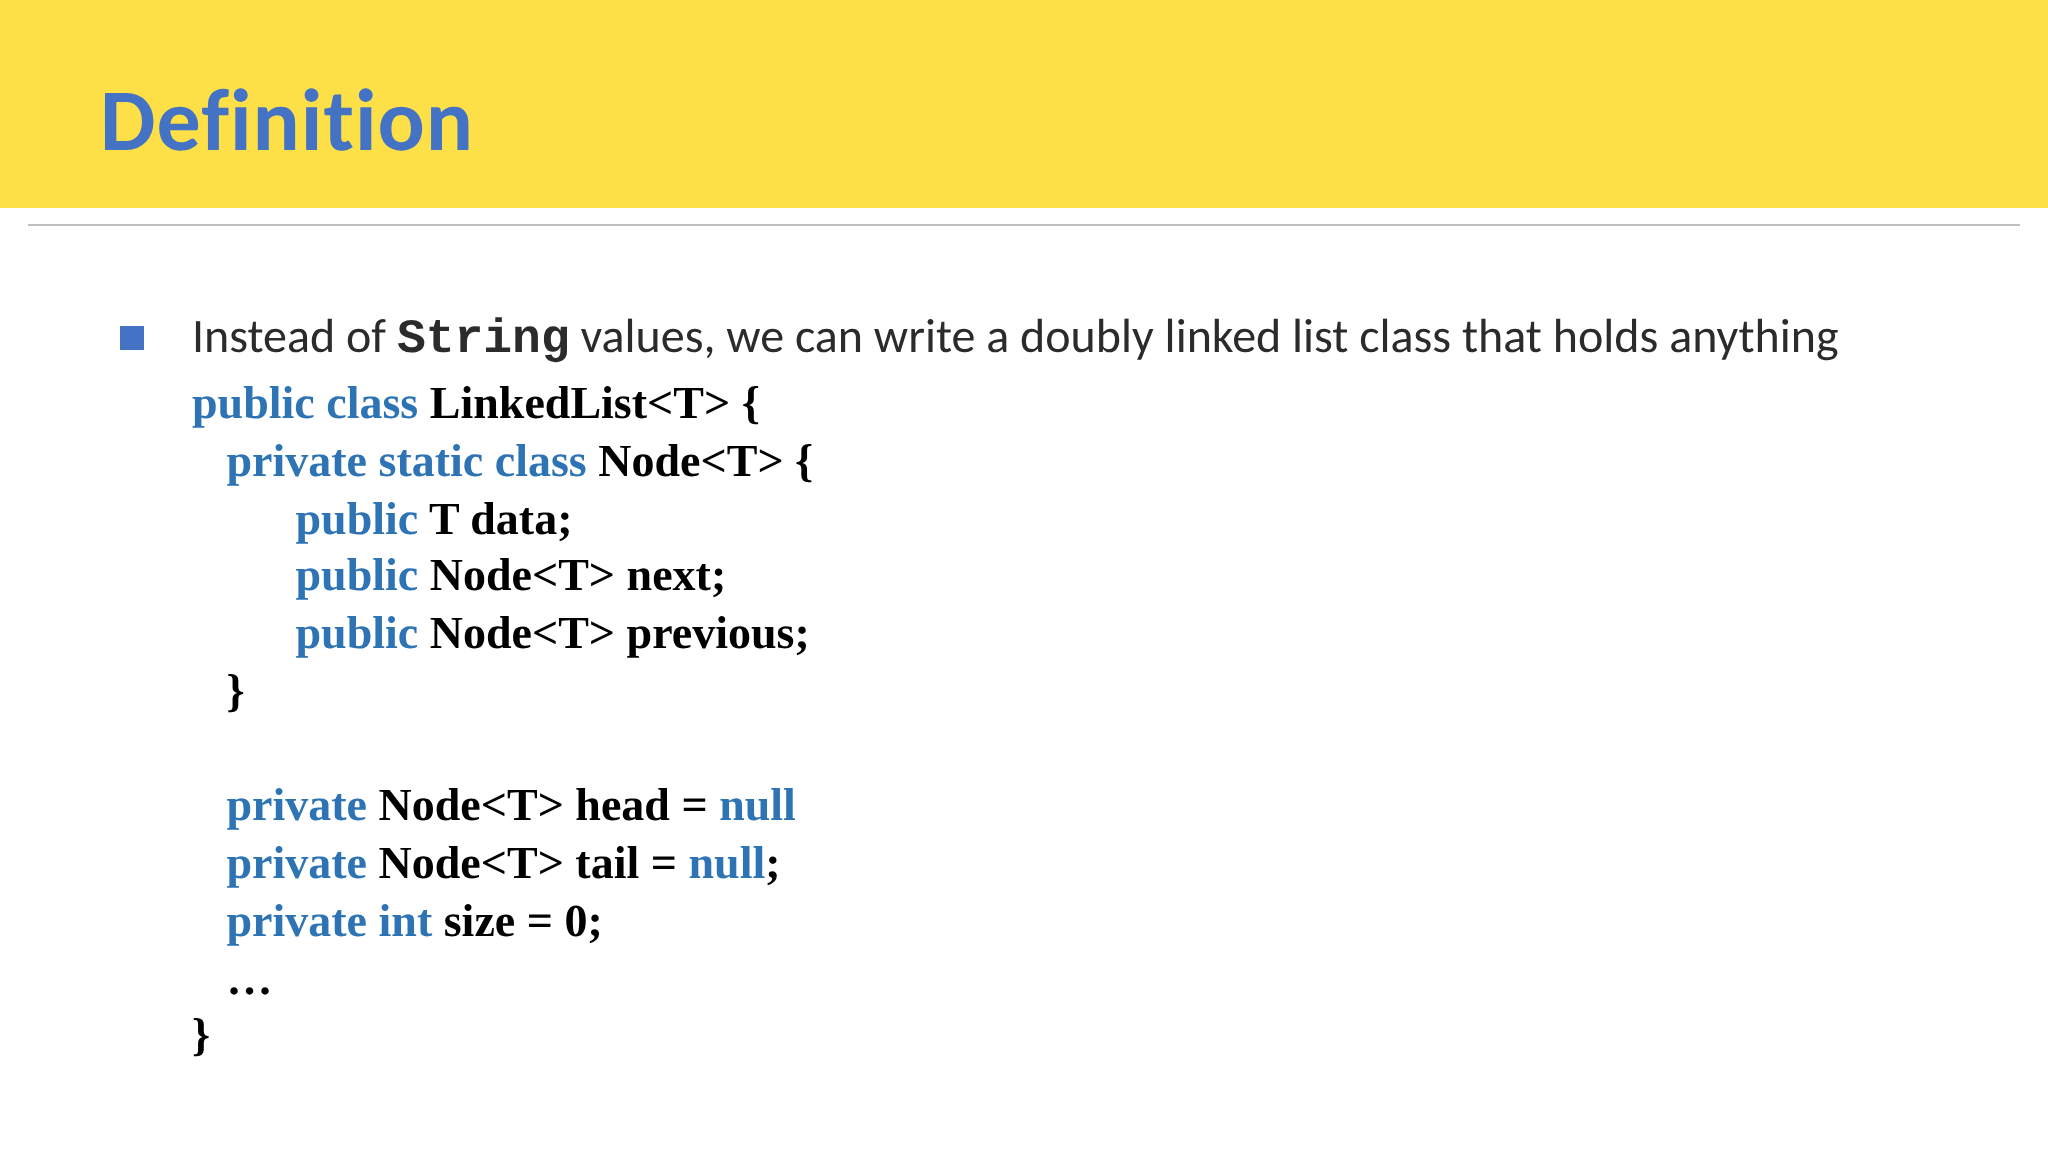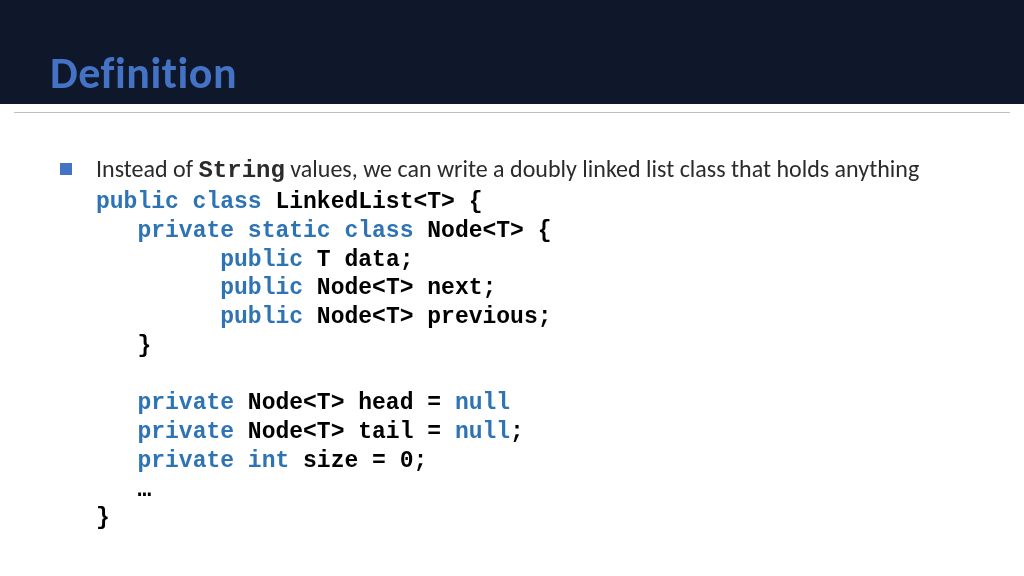--- a/index.html
+++ b/index.html
@@ -4,25 +4,25 @@
 <style>
   * { margin: 0; padding: 0; box-sizing: border-box; }
   body {
     width: 1024px;
     height: 576px;
     background: #ffffff;
     font-family: Calibri, "Segoe UI", Arial, sans-serif;
     overflow: hidden;
   }
   .header {
-    background: #0f172a;
+    background: #fde047;
     height: 104px;
     padding: 20px 50px 4px 50px;
     display: flex;
-    align-items: flex-end;
+    align-items: center;
   }
   .title {
     color: #4472C4;
     font-size: 44px;
     font-weight: bold;
     letter-spacing: 0.5px;
   }
   .hr-line {
     border: none;
     border-top: 1.5px solid #bfbfbf;
@@ -46,21 +46,21 @@
   .bullet-text {
     font-size: 24px;
     color: #2b2b2b;
     line-height: 1.3;
   }
   .inline-code {
     font-family: Consolas, "Courier New", monospace;
     font-weight: bold;
   }
   .code-block {
-    font-family: Liberation Mono, monospace;
+    font-family: Liberation Serif, serif;
     font-size: 23px;
     font-weight: bold;
     line-height: 1.25;
     white-space: pre;
     color: #000000;
     margin-top: 2px;
   }
   .kw { color: #2E74B5; }
 </style>
 </head>

